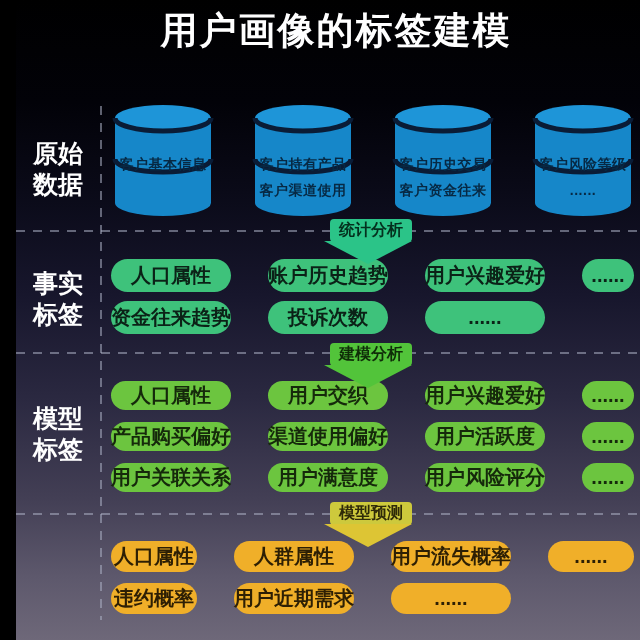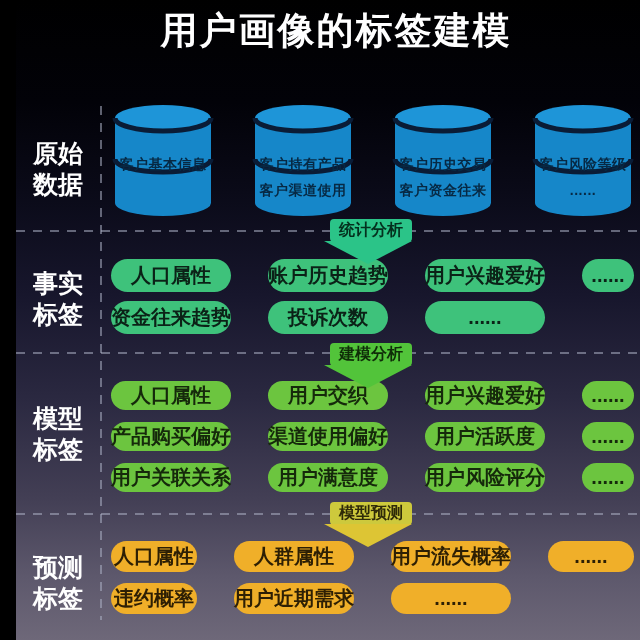--- a/index.html
+++ b/index.html
@@ -73,21 +73,20 @@
   <h1 class="title">用户画像的标签建模</h1>
 
   <div class="vline"></div>
   <div class="hline" style="top:230px"></div>
   <div class="hline" style="top:352px"></div>
   <div class="hline" style="top:513px"></div>
 
   <div class="rail" style="top:138px">原始数据</div>
   <div class="rail" style="top:403px">模型标签</div>
   <div class="rail" style="top:268px">事实标签</div>
-  <div class="rail" style="top:552px">预测标签</div>
 
   <div class="db" style="left:95px">
     <svg viewBox="0 0 104 114">
       <path class="cyl-body" d="M4,14 V99 a48,13 0 0 0 96,0 V14 Z"></path>
       <ellipse class="cyl-top" cx="52" cy="14" rx="48" ry="13"></ellipse>
       <path class="cyl-sep" d="M4,14 a48,13 0 0 0 96,0"></path>
       <path class="cyl-sep" d="M4,55 a48,13 0 0 0 96,0"></path>
     </svg>
     <span class="db-label db-label-1">客户基本信息</span>
   </div>

